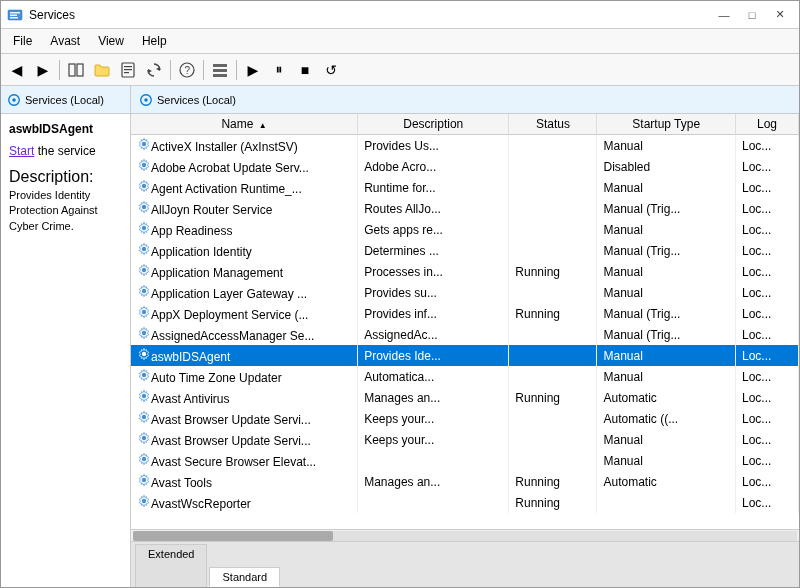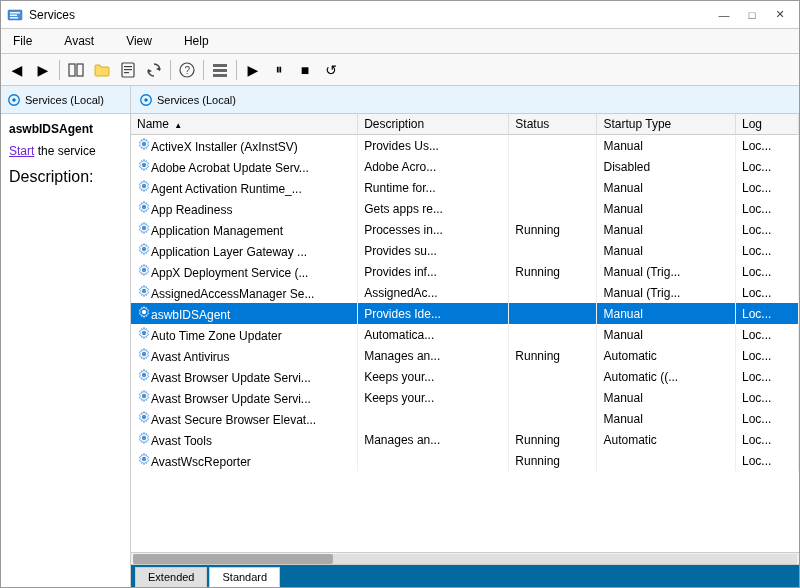--- a/index.html
+++ b/index.html
@@ -54,21 +54,21 @@
       cursor: pointer;
       font-size: 11px;
       display: flex;
       align-items: center;
       justify-content: center;
       color: #444;
     }
 
     .menu-bar {
       display: flex;
-      gap: 16px;
+      gap: 2px;
       padding: 2px 4px;
       border-bottom: 1px solid #ccc;
       background: #f8f8f8;
     }
 
     .menu-item {
       padding: 3px 8px;
       cursor: pointer;
       font-size: 12px;
     }
@@ -184,21 +184,21 @@
       border-collapse: collapse;
       font-size: 12px;
     }
 
     thead tr {
       background: #f5f5f5;
       border-bottom: 1px solid #ccc;
     }
 
     th {
-      text-align: left;
+      text-align: center;
       padding: 3px 6px;
       font-weight: normal;
       border-right: 1px solid #ddd;
       white-space: nowrap;
       cursor: pointer;
       user-select: none;
       position: sticky;
       top: 0;
       background: #f5f5f5;
       z-index: 1;
@@ -223,39 +223,40 @@
     tbody tr.selected td { color: #fff; }
 
     .gear-icon-svg {
       width: 14px;
       height: 14px;
     }
 
     .tabs-bar {
       display: flex;
       padding: 2px 4px 0;
-      background: #0369a1;
+      background: #e5e5e5;
       border-top: 1px solid #ccc;
     }
 
     .tab {
       padding: 3px 12px;
       font-size: 11px;
       cursor: pointer;
       border: 1px solid #ccc;
       background: #e0e0e0;
       margin-right: 2px;
       border-bottom: none;
     }
 
     .tab.active {
       background: #fff;
       border-bottom: 1px solid #fff;
       position: relative;
       z-index: 1;
+      margin-top: 23px;
     }
 
     .scrollbar-area {
       height: 12px;
       background: #f0f0f0;
       border-top: 1px solid #ccc;
       display: flex;
       align-items: center;
     }
 
@@ -373,20 +374,21 @@
           <circle cx="8" cy="8" r="2" fill="#0078d7"></circle>
         </svg>
         <span>Services (Local)</span>
       </div>
       <div class="sidebar-content">
         <div class="sidebar-title">aswbIDSAgent</div>
         <div style="margin-bottom: 10px;">
           <span class="sidebar-link">Start</span><span> the service</span>
         </div>
         <div class="sidebar-desc-label">Description:</div>
+        <div class="sidebar-desc-text">Provides Identity Protection Against Cyber Crime.</div>
       </div>
     </div>
 
     <div class="content-area">
       <div class="content-header">
         <svg width="14" height="14" viewBox="0 0 16 16">
           <circle cx="8" cy="8" r="6" fill="none" stroke="#0078d7" stroke-width="1.5"></circle>
           <circle cx="8" cy="8" r="2" fill="#0078d7"></circle>
         </svg>
         <span>Services (Local)</span>
@@ -431,24 +433,44 @@
     </svg>Agent Activation Runtime_...</td>
                 <td>Runtime for...</td>
                 <td class="col-status"></td>
                 <td class="col-startup">Manual</td>
                 <td>Loc...</td>
               </tr>
               <tr>
                 <td class="col-name"><svg class="gear-icon-svg" viewBox="0 0 16 16">
       <circle cx="8" cy="8" r="2.5" fill="#4a90d9"></circle>
       <path d="M8 1.5 L9 4 L11 3 L11 5 L13.5 6 L12 8 L13.5 10 L11 11 L11 13 L9 12 L8 14.5 L7 12 L5 13 L5 11 L2.5 10 L4 8 L2.5 6 L5 5 L5 3 L7 4 Z" fill="none" stroke="#4a90d9" stroke-width="0.8"></path>
+    </svg>AllJoyn Router Service</td>
+                <td>Routes AllJo...</td>
+                <td class="col-status"></td>
+                <td class="col-startup">Manual (Trig...</td>
+                <td>Loc...</td>
+              </tr>
+              <tr>
+                <td class="col-name"><svg class="gear-icon-svg" viewBox="0 0 16 16">
+      <circle cx="8" cy="8" r="2.5" fill="#4a90d9"></circle>
+      <path d="M8 1.5 L9 4 L11 3 L11 5 L13.5 6 L12 8 L13.5 10 L11 11 L11 13 L9 12 L8 14.5 L7 12 L5 13 L5 11 L2.5 10 L4 8 L2.5 6 L5 5 L5 3 L7 4 Z" fill="none" stroke="#4a90d9" stroke-width="0.8"></path>
     </svg>App Readiness</td>
                 <td>Gets apps re...</td>
                 <td class="col-status"></td>
                 <td class="col-startup">Manual</td>
+                <td>Loc...</td>
+              </tr>
+              <tr>
+                <td class="col-name"><svg class="gear-icon-svg" viewBox="0 0 16 16">
+      <circle cx="8" cy="8" r="2.5" fill="#4a90d9"></circle>
+      <path d="M8 1.5 L9 4 L11 3 L11 5 L13.5 6 L12 8 L13.5 10 L11 11 L11 13 L9 12 L8 14.5 L7 12 L5 13 L5 11 L2.5 10 L4 8 L2.5 6 L5 5 L5 3 L7 4 Z" fill="none" stroke="#4a90d9" stroke-width="0.8"></path>
+    </svg>Application Identity</td>
+                <td>Determines ...</td>
+                <td class="col-status"></td>
+                <td class="col-startup">Manual (Trig...</td>
                 <td>Loc...</td>
               </tr>
               <tr>
                 <td class="col-name"><svg class="gear-icon-svg" viewBox="0 0 16 16">
       <circle cx="8" cy="8" r="2.5" fill="#4a90d9"></circle>
       <path d="M8 1.5 L9 4 L11 3 L11 5 L13.5 6 L12 8 L13.5 10 L11 11 L11 13 L9 12 L8 14.5 L7 12 L5 13 L5 11 L2.5 10 L4 8 L2.5 6 L5 5 L5 3 L7 4 Z" fill="none" stroke="#4a90d9" stroke-width="0.8"></path>
     </svg>Application Management</td>
                 <td>Processes in...</td>
                 <td class="col-status">Running</td>
                 <td class="col-startup">Manual</td>

